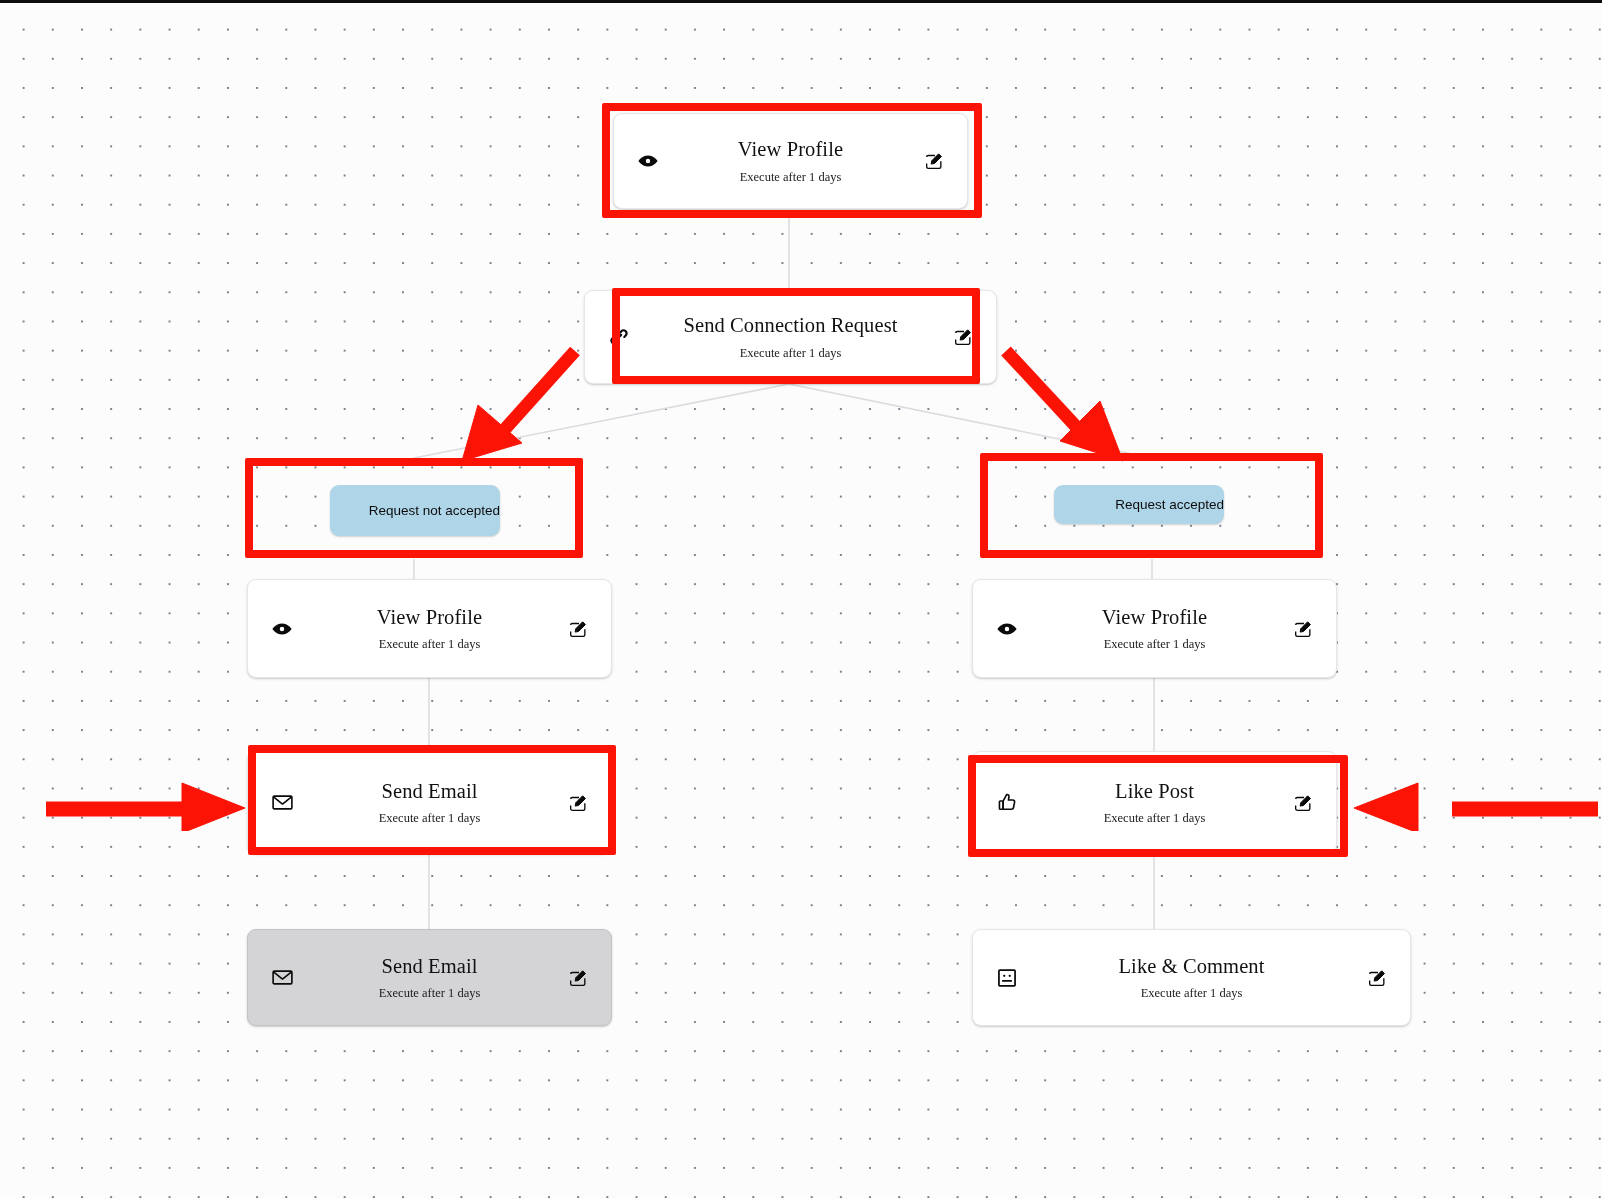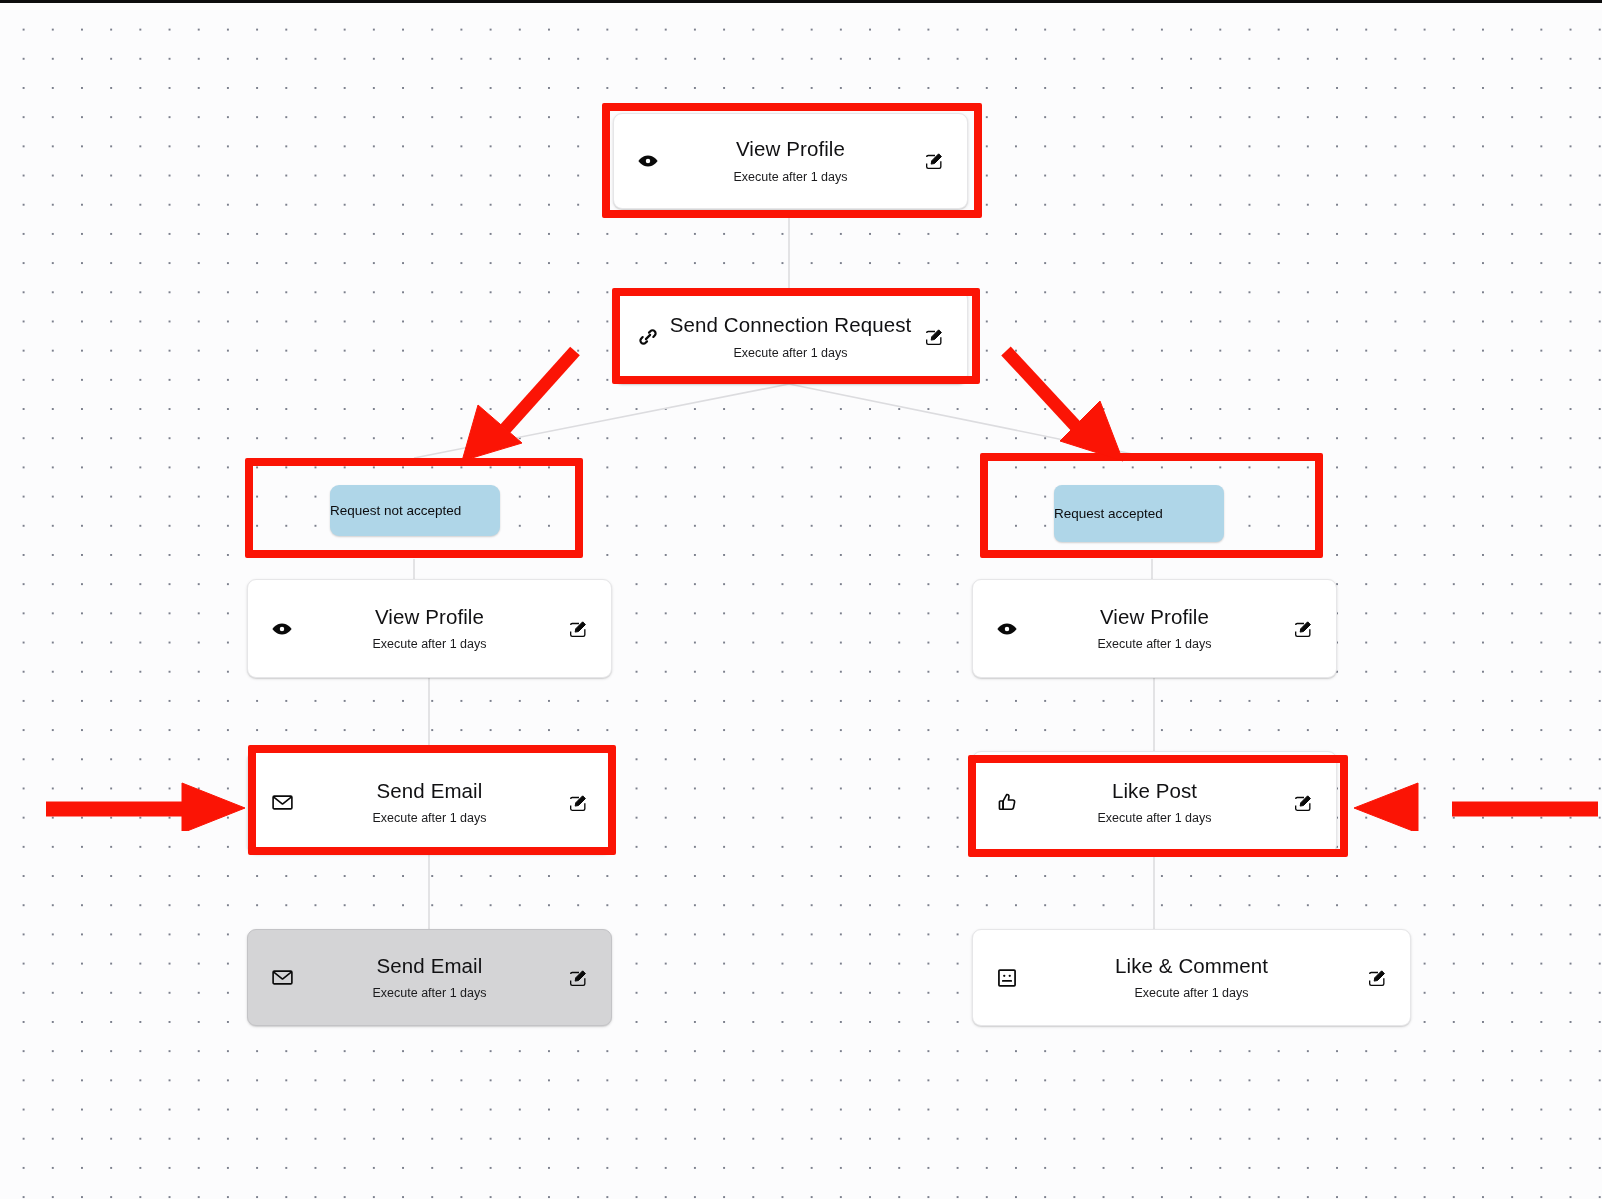--- a/index.html
+++ b/index.html
@@ -47,20 +47,21 @@
     border-color: #c3c3c6;
   }
   .node-inner {
     position: relative;
     width: 100%;
     height: 100%;
     display: flex;
     flex-direction: column;
     align-items: center;
     justify-content: center;
+    font-family: Liberation Serif, serif;
   }
   .node-title {
     font-size: 20.5px;
     color: #111113;
     letter-spacing: 0.1px;
     line-height: 1;
     margin-bottom: 11px;
   }
   .node-sub {
     font-size: 12.5px;
@@ -91,21 +92,21 @@
     cursor: pointer;
   }
   
   .pill {
     position: absolute;
     box-sizing: border-box;
     background: #afd6e8;
     border-radius: 9px;
     display: flex;
     align-items: center;
-    justify-content: flex-start;
+    justify-content: flex-end;
     font-size: 13.5px;
     color: #0c0c0e;
     box-shadow: 0 1px 2px rgba(0,0,0,0.18);
   }
   
   .hl-box {
     position: absolute;
     box-sizing: border-box;
     border: 8px solid #fb1405;
     border-radius: 2px;
@@ -158,21 +159,21 @@
       <span class="edit-icon">
         <svg viewBox="0 0 24 24" width="20" height="20" fill="none" stroke="#0a0a0a" stroke-width="1.6">
           <path d="M3.2 7.2a1.8 1.8 0 0 1 1.8-1.8h8.2"></path>
           <path d="M20.2 12.4V19a1.8 1.8 0 0 1-1.8 1.8H5a1.8 1.8 0 0 1-1.8-1.8v-4"></path>
           <path d="M17.6 3.4l3.3 3.3-8.3 8.3-4 .7.7-4z" fill="#0a0a0a" stroke="#0a0a0a" stroke-width="1.2"></path>
         </svg>
       </span>
     </div>
   </div>
 
-  <div class="node" style="left:613px; top:287px; width:355px; height:94px;">
+  <div class="node" style="left:584px; top:287px; width:413px; height:94px;">
     <div class="node-inner">
       <span class="left-icon">
         <svg viewBox="0 0 24 24" width="22" height="22" fill="none" stroke="#0a0a0a" stroke-width="2.4" stroke-linecap="round">
           <path d="M9.7 14.3l4.6-4.6"></path>
           <path d="M13.1 7.2l1.5-1.5a3.3 3.3 0 0 1 4.7 4.7l-1.5 1.5"></path>
           <path d="M10.9 16.8l-1.5 1.5a3.3 3.3 0 0 1-4.7-4.7l1.5-1.5"></path>
         </svg>
       </span>
       <div class="node-title">Send Connection Request</div>
       <div class="node-sub">Execute after 1 days</div>
@@ -183,21 +184,21 @@
           <path d="M17.6 3.4l3.3 3.3-8.3 8.3-4 .7.7-4z" fill="#0a0a0a" stroke="#0a0a0a" stroke-width="1.2"></path>
         </svg>
       </span>
     </div>
   </div>
 
   <div class="pill" style="left:330px; top:482px; width:170px; height:51px;">
     <span>Request not accepted</span>
   </div>
 
-  <div class="pill" style="left:1054px; top:482px; width:170px; height:57px;border-radius:8px;">
+  <div class="pill" style="left:1054px; top:482px; width:170px; height:39px;">
     <span>Request accepted</span>
   </div>
 
   <div class="node" style="left:247px; top:576px; width:365px; height:99px;">
     <div class="node-inner">
       <span class="left-icon">
         <svg viewBox="0 0 24 24" width="22" height="22" fill="none" stroke="#0a0a0a" stroke-width="1.7">
           <path d="M1.5 12s4-6 10.5-6 10.5 6 10.5 6-4 6-10.5 6S1.5 12 1.5 12z" fill="#0a0a0a" stroke="none"></path>
           <circle cx="12" cy="12" r="3.3" fill="#ffffff"></circle>
         </svg>

